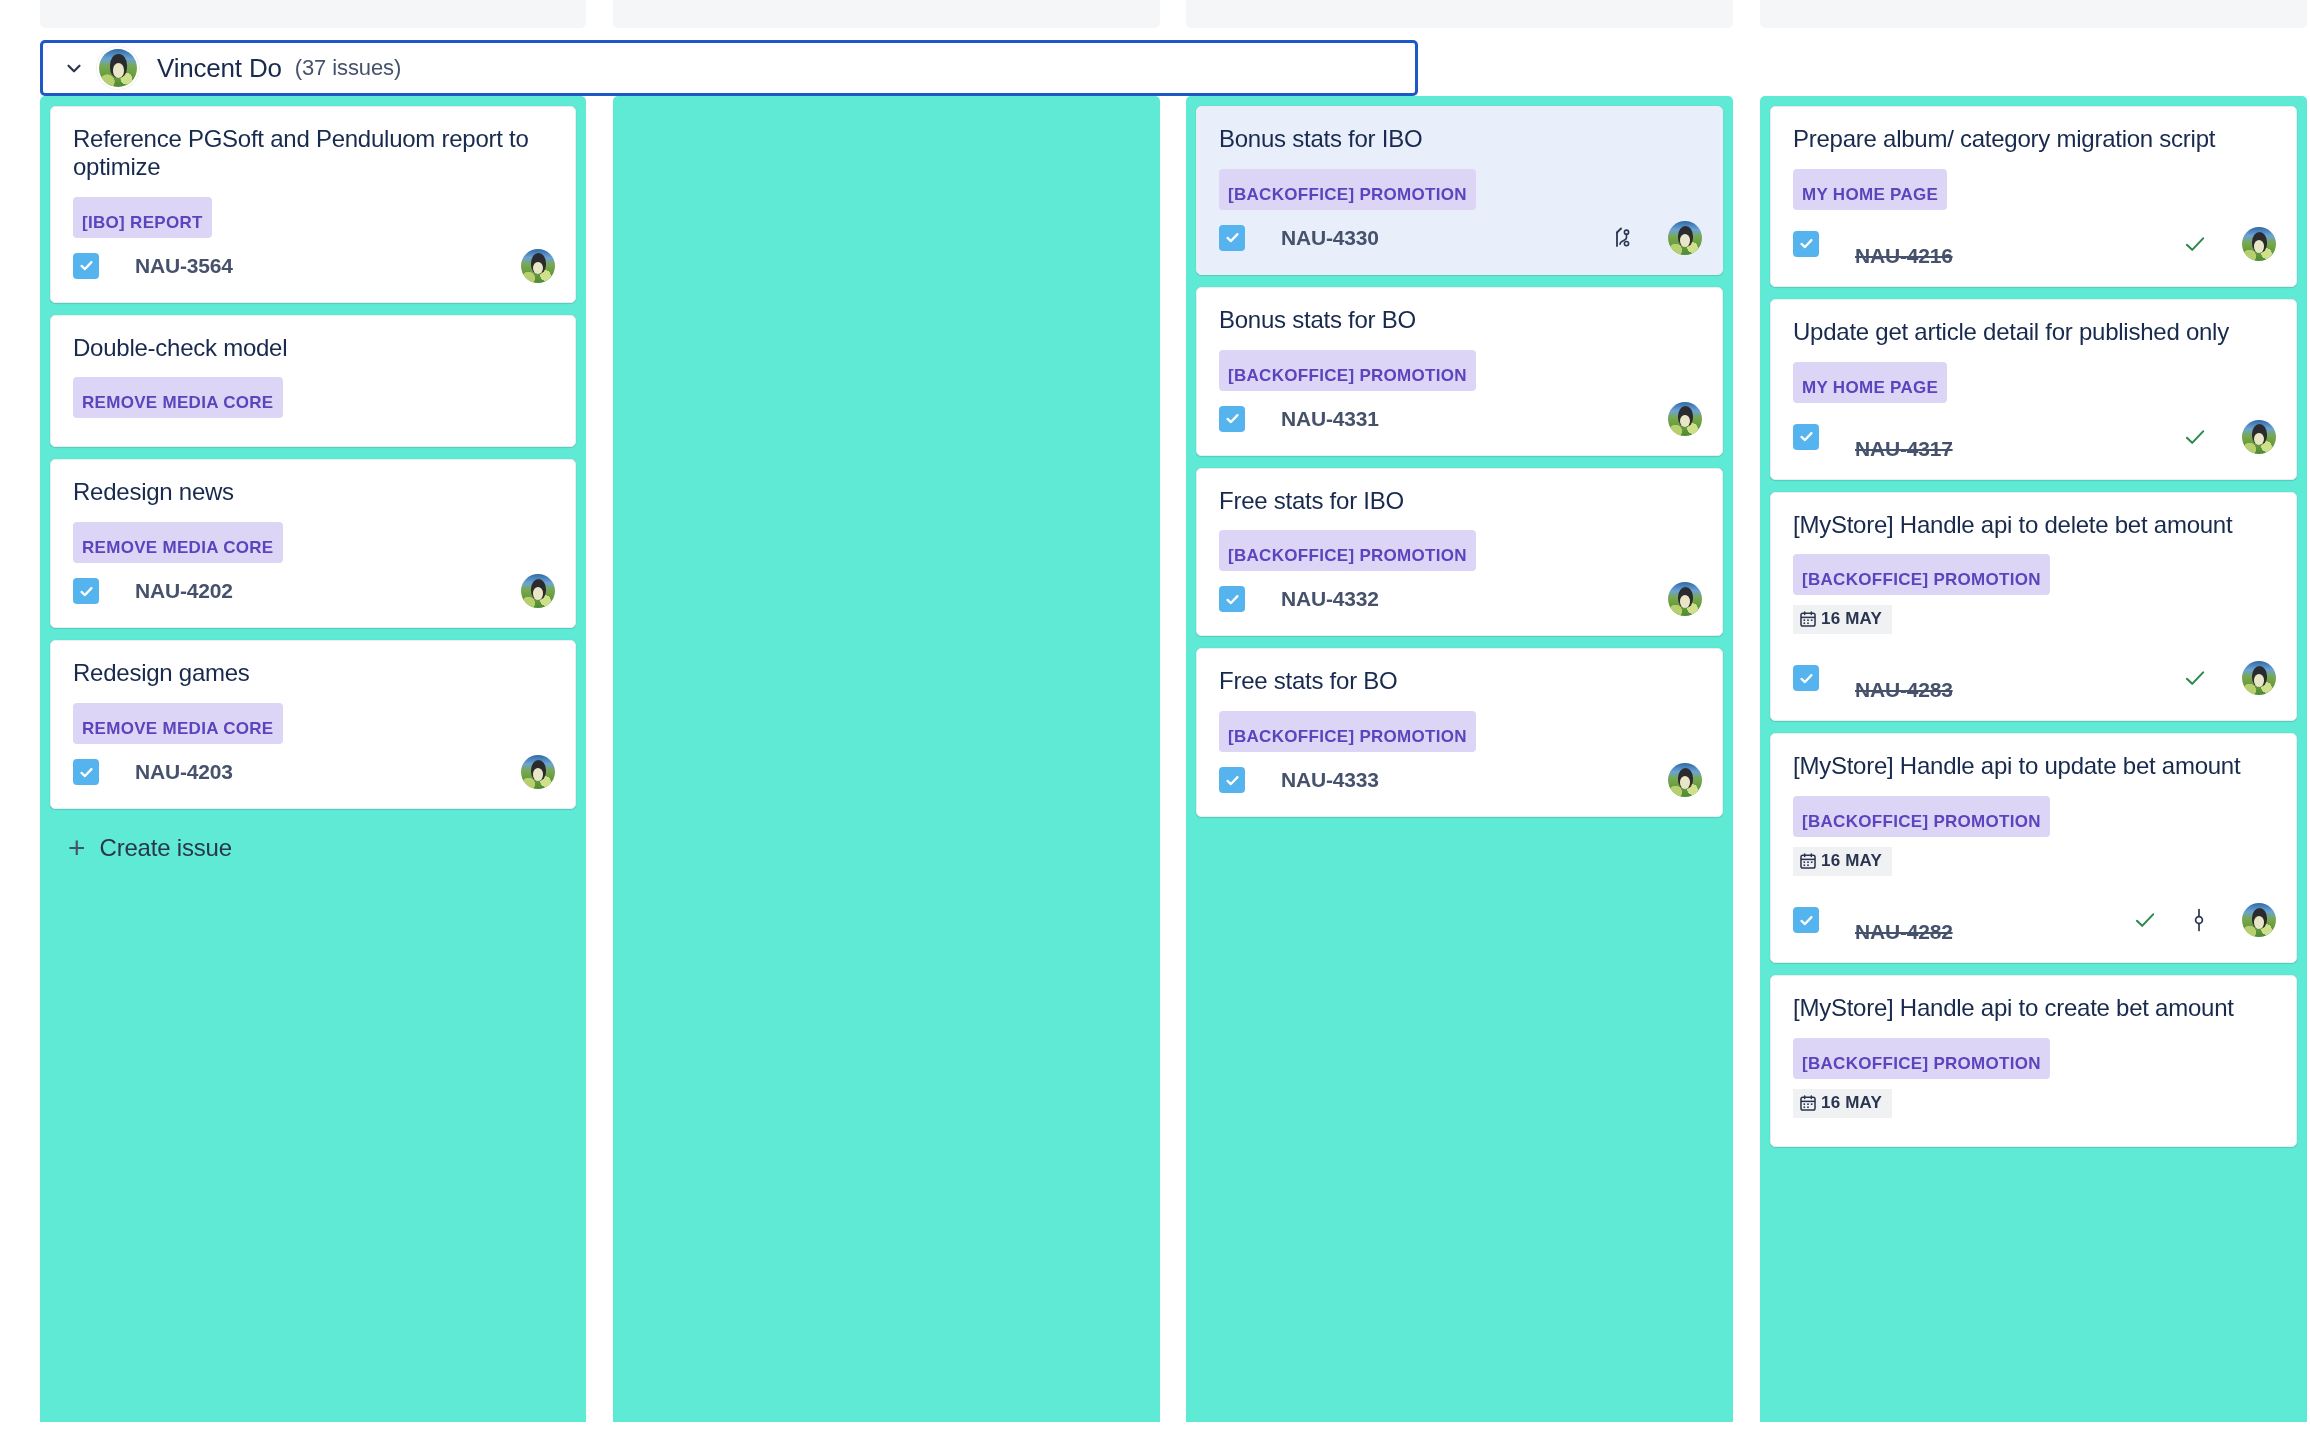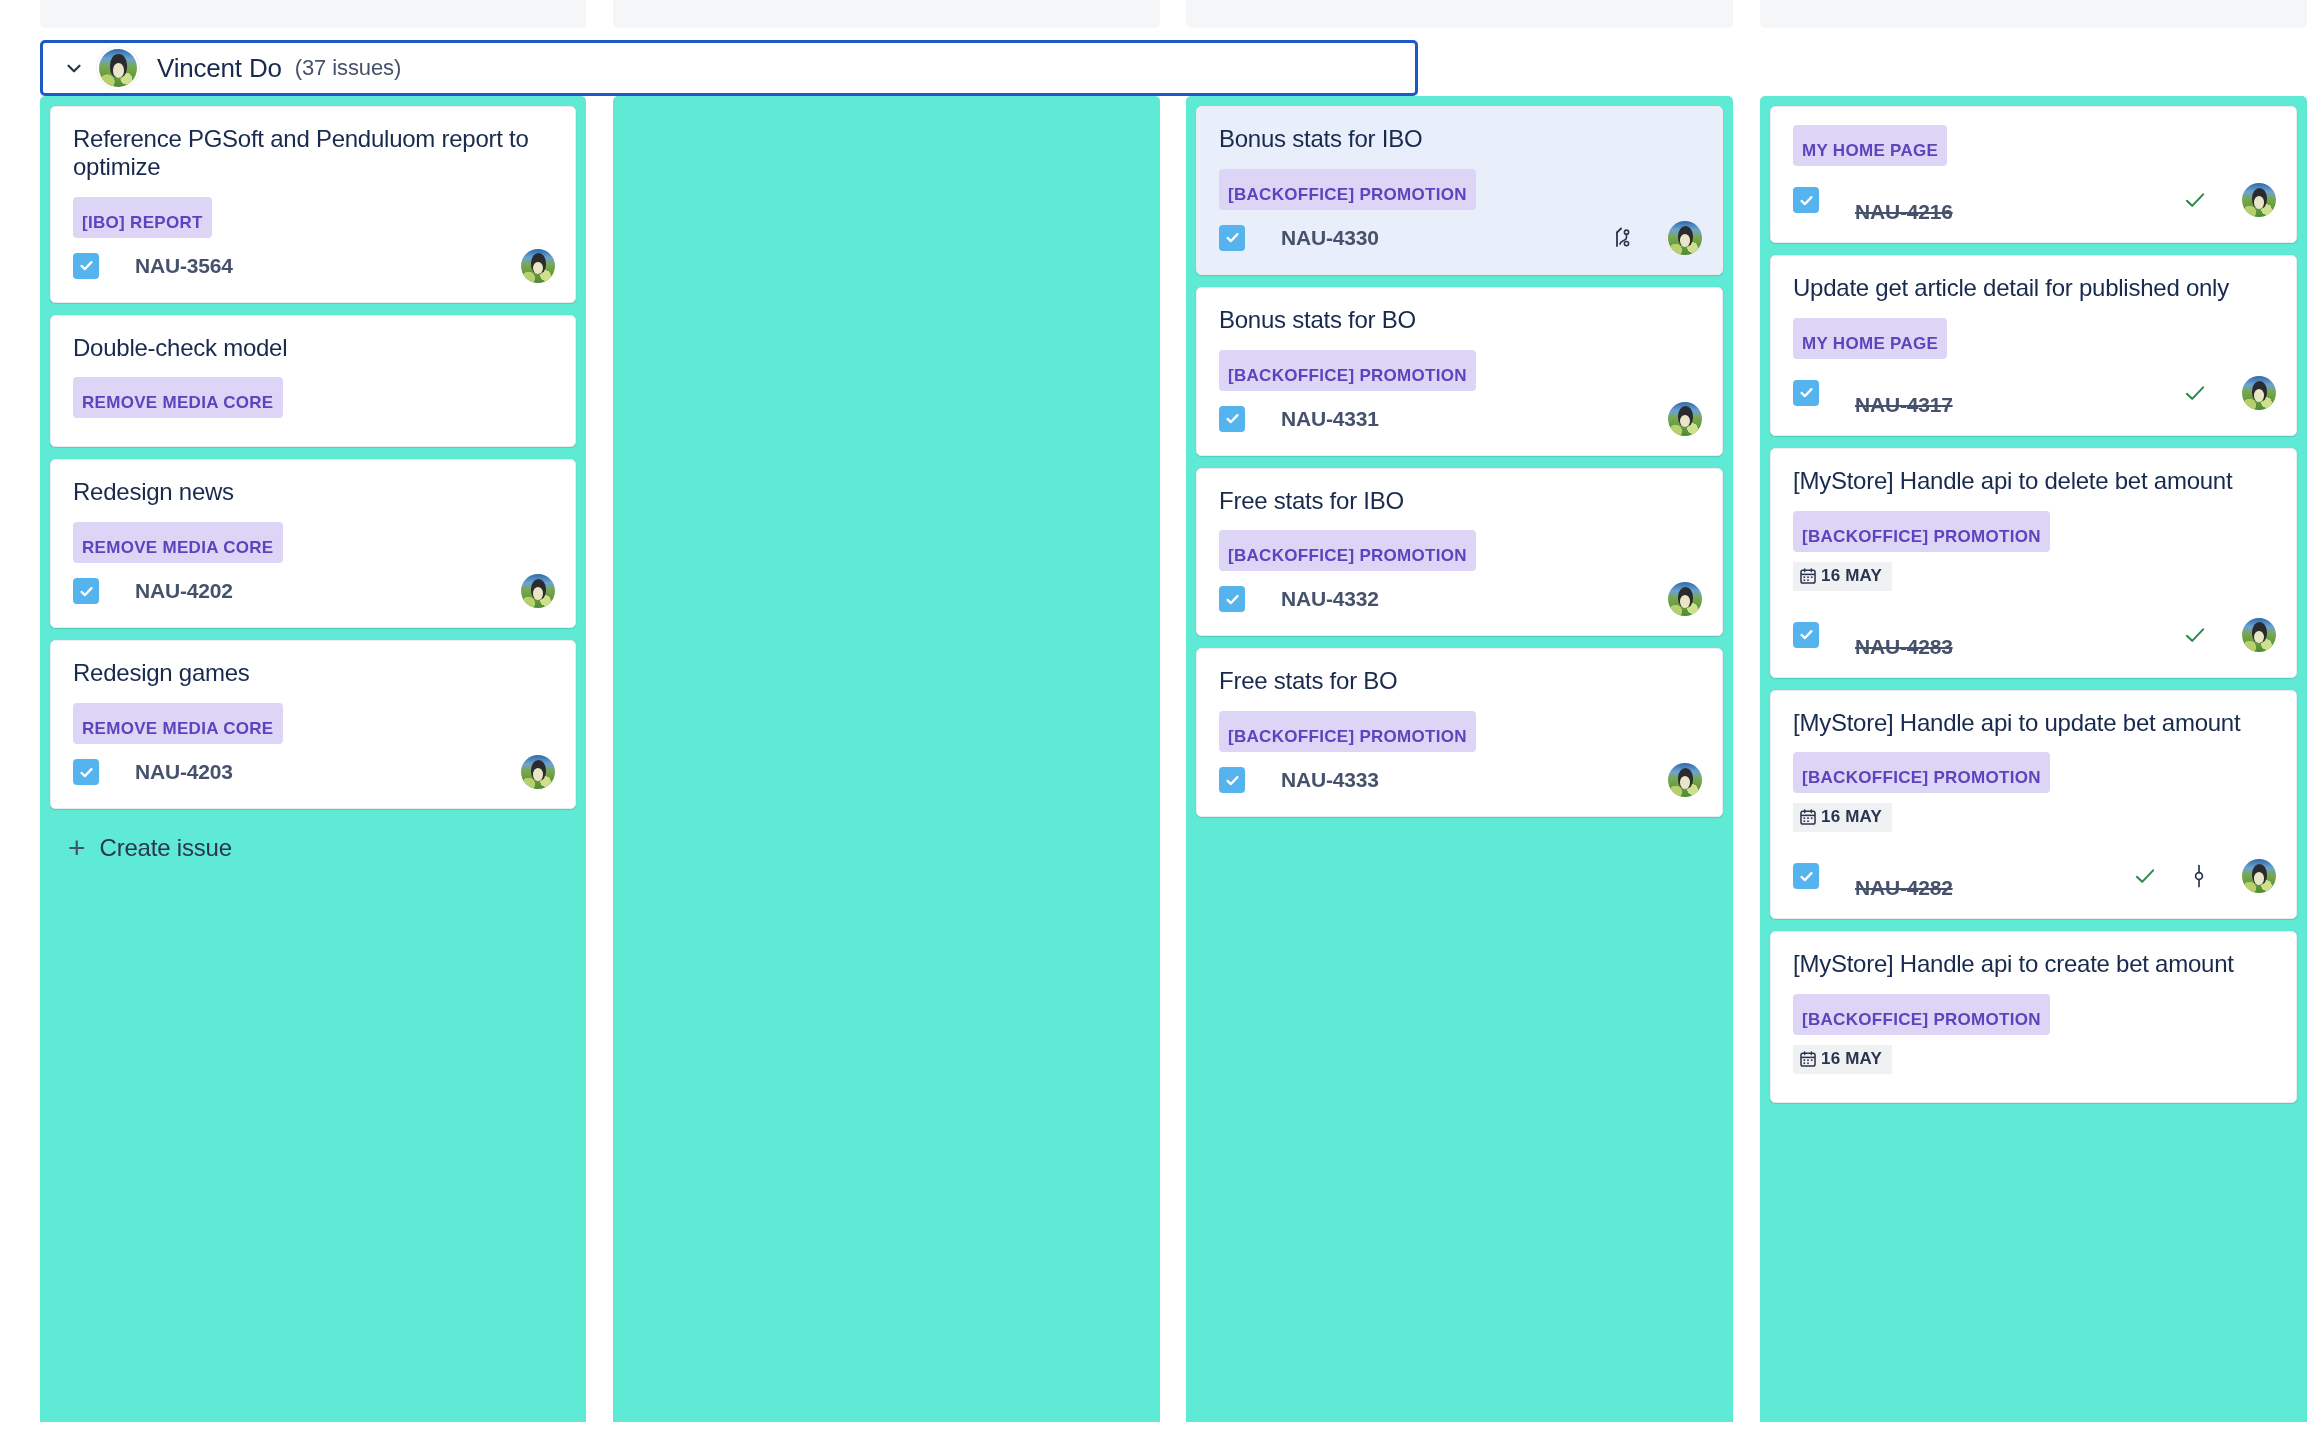--- a/index.html
+++ b/index.html
@@ -424,20 +424,21 @@
               <div class="card-avatar">
                 <div class="av-art"></div>
               </div>
             </div>
           </div>
         </div>
       </div>
       <div class="column" style="left: 1760px; width: 547px; height: 1326px;">
         <div class="card-list">
           <div class="card">
+            <div class="card-title">Prepare album/ category migration script</div>
             <div class="card-labels">
               <span class="label-chip">MY HOME PAGE</span>
             </div>
             <div class="card-footer">
               <span class="issue-type-checkbox">
                 <svg width="17" height="17" viewBox="0 0 24 24" fill="none">
                   <path d="M5 12.6L9.8 17L19 7.2" stroke="#ffffff" stroke-width="3.2" stroke-linecap="round" stroke-linejoin="round"></path>
                 </svg>
               </span>
               <span class="issue-key done">NAU-4216</span>

